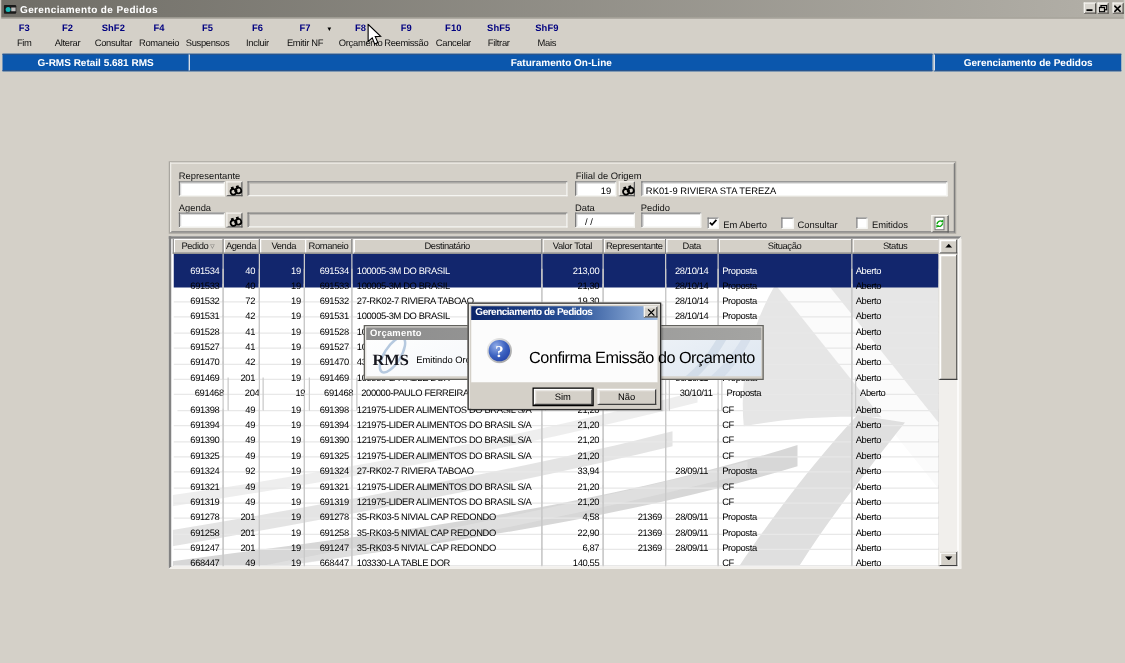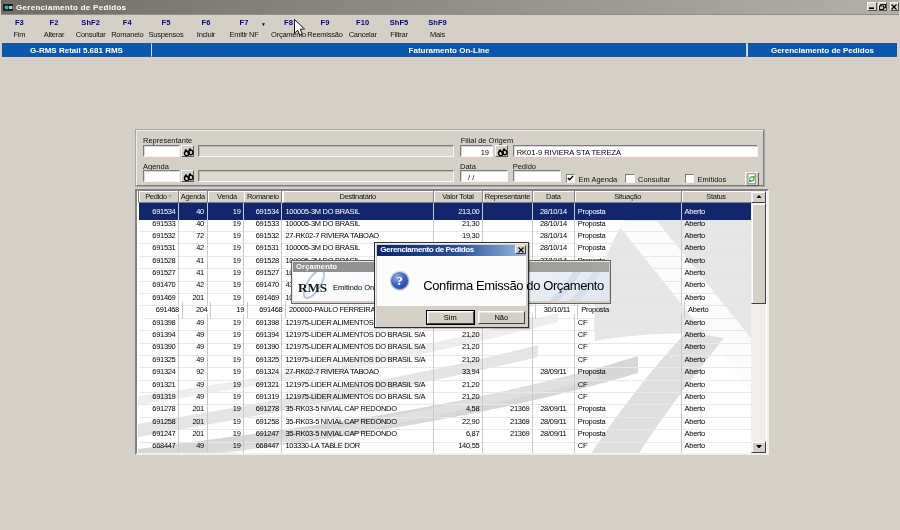--- a/index.html
+++ b/index.html
@@ -40,21 +40,21 @@
   border:1px solid; border-color:#7b7b7b #f5f5f2 #f5f5f2 #7b7b7b; }
 .cbl { position:absolute; font-size:7.5px; color:#111; }
 
 
 #grid { left:135px; top:188.5px; width:634px; height:266px; background:#fff;
   border:2px solid; border-color:#828282 #f2f0ec #f2f0ec #828282; }
 #gridinner { position:absolute; left:1px; top:0; width:628px; height:262px; overflow:hidden; }
 .hcell { position:absolute; top:0; height:12.2px; background:#d4d0c8; border-right:1px solid #808080; border-bottom:1px solid #808080;
   box-shadow:inset 1px 1px 0 #fff; font-size:7.5px; color:#111; letter-spacing:-0.3px;
   display:flex; align-items:center; justify-content:center; z-index:2; }
-.drow { position:absolute; display:flex; height:17px; font-size:7.5px; align-items:center; z-index:1; letter-spacing:-0.3px; }
+.drow { position:absolute; display:flex; height:27px; font-size:7.5px; align-items:center; z-index:1; letter-spacing:-0.3px; }
 .drow > div { height:100%; border-right:1px solid #c9c9c9; display:flex; align-items:center; overflow:hidden; white-space:nowrap; }
 .drow.sel { background:#12266d; color:#fff; }
 .drow.norm > div { border-bottom:1px solid #e8e8e8; }
 .num { justify-content:flex-end; padding-right:2.5px; }
 .txt { justify-content:flex-start; padding-left:3px; }
 .ctr { justify-content:center; }
 
 #vsb { position:absolute; right:0; top:0; width:15px; height:262px; background:#f1efec; z-index:3; }
 .sbtn { position:absolute; left:0; width:15px; height:12px; background:#d4d0c8;
   border:1px solid; border-color:#f4f2ee #404040 #404040 #f4f2ee; box-shadow:inset 1px 1px 0 #fff;
@@ -210,21 +210,21 @@
     <div class="inp gray" style="left:198px;top:170px;width:256px;height:12.3px"></div>
     <div class="flabel" style="left:460px;top:162px">Data</div>
     <div class="inp" style="left:460px;top:170px;width:48px;height:12.3px;padding:1.5px 0 0 7px">/ /</div>
     <div class="flabel" style="left:512.7px;top:162px">Pedido</div>
     <div class="inp" style="left:512.7px;top:170px;width:48px;height:12.3px"></div>
     <div class="cb" style="left:565.8px;top:173.5px">
       <svg width="7" height="7" viewBox="0 0 8 8" style="display:block;margin:0.5px 0 0 0.5px">
         <path d="M1 3.5 L3 5.5 L7 1" stroke="#000" stroke-width="1.6" fill="none"></path>
       </svg>
     </div>
-    <div class="cbl" style="left:578.5px;top:174.5px">Em Agenda</div>
+    <div class="cbl" style="left:578.5px;top:174.5px">Em Aberto</div>
     <div class="cb" style="left:625.3px;top:173.5px"></div>
     <div class="cbl" style="left:638px;top:174.5px">Consultar</div>
     <div class="cb" style="left:684.8px;top:173.5px"></div>
     <div class="cbl" style="left:697.5px;top:174.5px">Emitidos</div>
     <div class="binoc" style="left:745px;top:171.5px;width:14px;height:14px">
       <svg width="12" height="12" viewBox="0 0 12 12" style="display:block;margin:0">
         <rect x="2" y="0.8" width="7.2" height="10" fill="#fff" stroke="#777" stroke-width="0.8"></rect>
         <path d="M3.6 6.4 A2.6 2.6 0 0 1 7.9 4.4" stroke="#0da50d" stroke-width="1.1" fill="none"></path>
         <path d="M8.1 5.6 A2.6 2.6 0 0 1 3.9 7.5" stroke="#0da50d" stroke-width="1.1" fill="none"></path>
         <path d="M8.5 2.6 L8.7 5.1 L6.5 4.4 Z" fill="#0da50d"></path>

